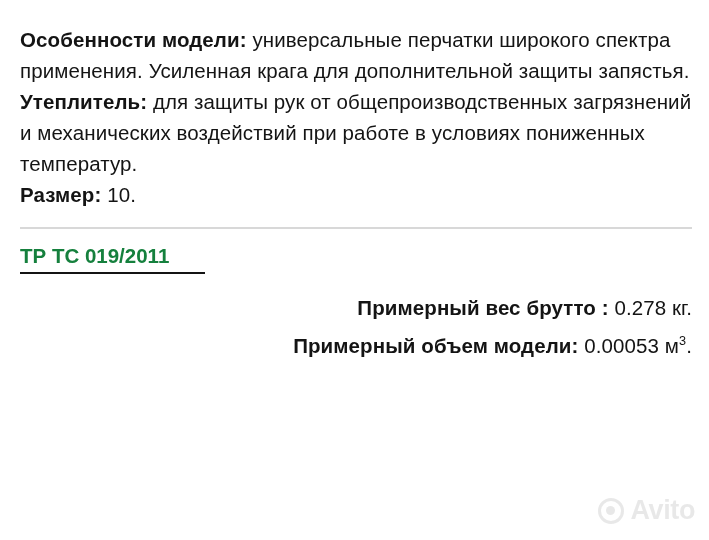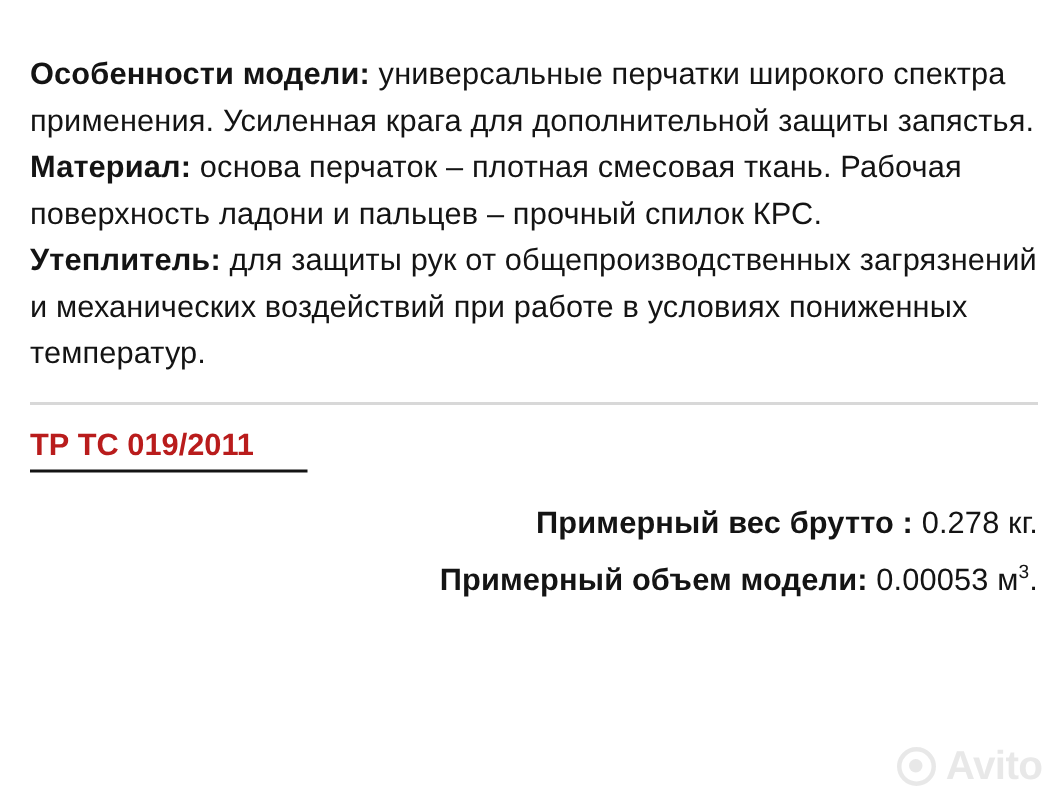--- a/index.html
+++ b/index.html
@@ -19,21 +19,21 @@
     position: absolute;
     left: 0;
     top: 0;
     width: 709px;
     height: 540px;
     background: #fff;
   }
   .content {
     position: absolute;
     left: 20px;
-    top: 34px;
+    top: 24px;
     width: 672px;
   }
   p.para {
     margin: 0 0 0 0;
     font-size: 20.5px;
     line-height: 31px;
     color: #141414;
     letter-spacing: 0.1px;
   }
   b, .b {
@@ -47,21 +47,21 @@
     margin-bottom: 0px;
     border: none;
     border-top: 2px solid #d8d8d8;
     width: 672px;
   }
   .tr-line {
     margin-top: 14px;
     font-size: 20.5px;
     font-weight: bold;
     line-height: 26px;
-    color: #b91c1c;
+    color: #15803d;
   }
   .tr-underline {
     margin-top: 3px;
     width: 185px;
     border-top: 2px solid #141414;
   }
   .weights {
     margin-top: 18px;
     text-align: right;
   }
@@ -113,29 +113,29 @@
 </head>
 <body>
 
 <div class="page">
   <div class="content">
 
     <div class="spec-block">
       <p class="para"><b>Особенности модели:</b><span> универсальные перчатки широкого спектра применения. Усиленная крага для дополнительной защиты запястья.</span></p>
     </div>
 
-    <div class="spec-block">
-      <p class="para"><b>Материал:</b><span> основа перчаток – плотная смесовая ткань. Рабочая поверхность ладони и пальцев – прочный спилок КРС.</span></p>
-    </div>
 
 
     <div class="spec-block">
       <p class="para"><b>Утеплитель:</b><span> для защиты рук от общепроизводственных загрязнений и механических воздействий при работе в условиях пониженных температур.</span></p>
     </div>
 
+    <div class="spec-block">
+      <p class="para"><b>Размер:</b><span> 10.</span></p>
+    </div>
 
     <hr class="divider">
 
     <div class="tr-line">ТР ТС 019/2011</div>
     <div class="tr-underline"></div>
 
     <div class="weights">
       <p class="para"><b>Примерный вес брутто :</b><span> 0.278 кг.</span></p>
       <p class="para"><b>Примерный объем модели:</b><span> 0.00053 м</span><sup>3</sup><span>.</span></p>
     </div>

